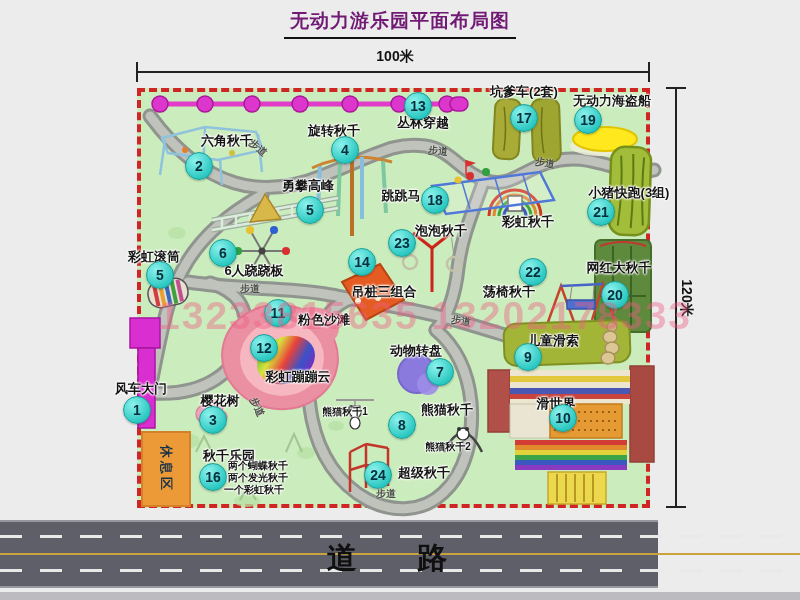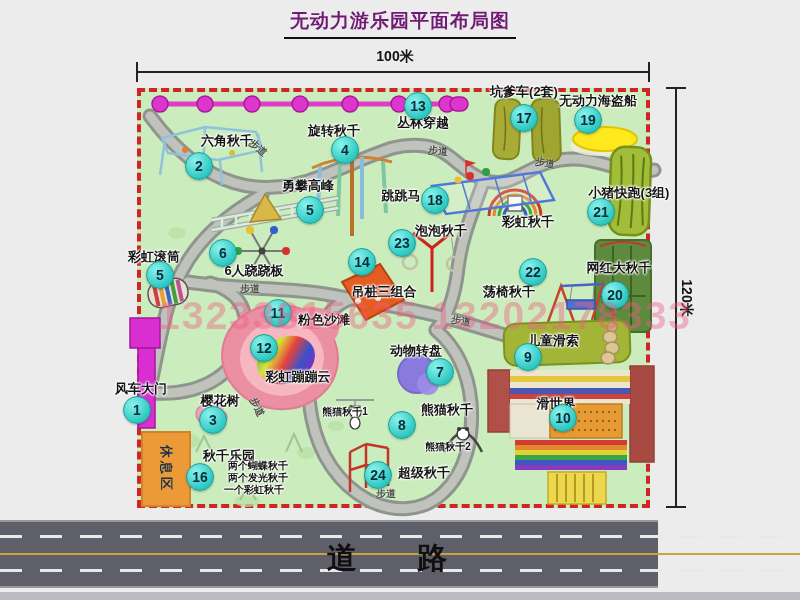--- a/index.html
+++ b/index.html
@@ -387,29 +387,29 @@
   <div class="abs lbl z30" style="left:423px;top:123px;">丛林穿越</div>
   <div class="num z30" style="left:418px;top:106px;">13</div>
 
   <div class="abs lbl z30" style="left:384px;top:292px;">吊桩三组合</div>
   <div class="num z30" style="left:362px;top:262px;">14</div>
 
   <div class="abs lbl z30" style="left:308px;top:186px;">勇攀高峰</div>
   <div class="num z30" style="left:310px;top:210px;">5</div>
 
   <div class="abs lbl z30" style="left:229px;top:456px;">秋千乐园</div>
-  <div class="num z30" style="left:200px;top:477px;">16</div>
+  <div class="num z30" style="left:213px;top:477px;">16</div>
 
   <div class="abs lbl z30" style="left:524px;top:92px;">坑爹车(2套)</div>
   <div class="num z30" style="left:524px;top:118px;">17</div>
 
   <div class="abs lbl z30" style="left:401px;top:196px;">跳跳马</div>
   <div class="num z30" style="left:435px;top:200px;">18</div>
 
-  <div class="abs lbl z30" style="left:598px;top:101px;">无动力海盗船</div>
+  <div class="abs lbl z30" style="left:612px;top:101px;">无动力海盗船</div>
   <div class="num z30" style="left:588px;top:120px;">19</div>
 
   <div class="abs lbl z30" style="left:619px;top:268px;">网红大秋千</div>
   <div class="num z30" style="left:615px;top:295px;">20</div>
 
   <div class="abs lbl z30" style="left:629px;top:193px;">小猪快跑(3组)</div>
   <div class="num z30" style="left:601px;top:212px;">21</div>
 
   <div class="abs lbl z30" style="left:509px;top:292px;">荡椅秋千</div>
   <div class="num z30" style="left:533px;top:272px;">22</div>

